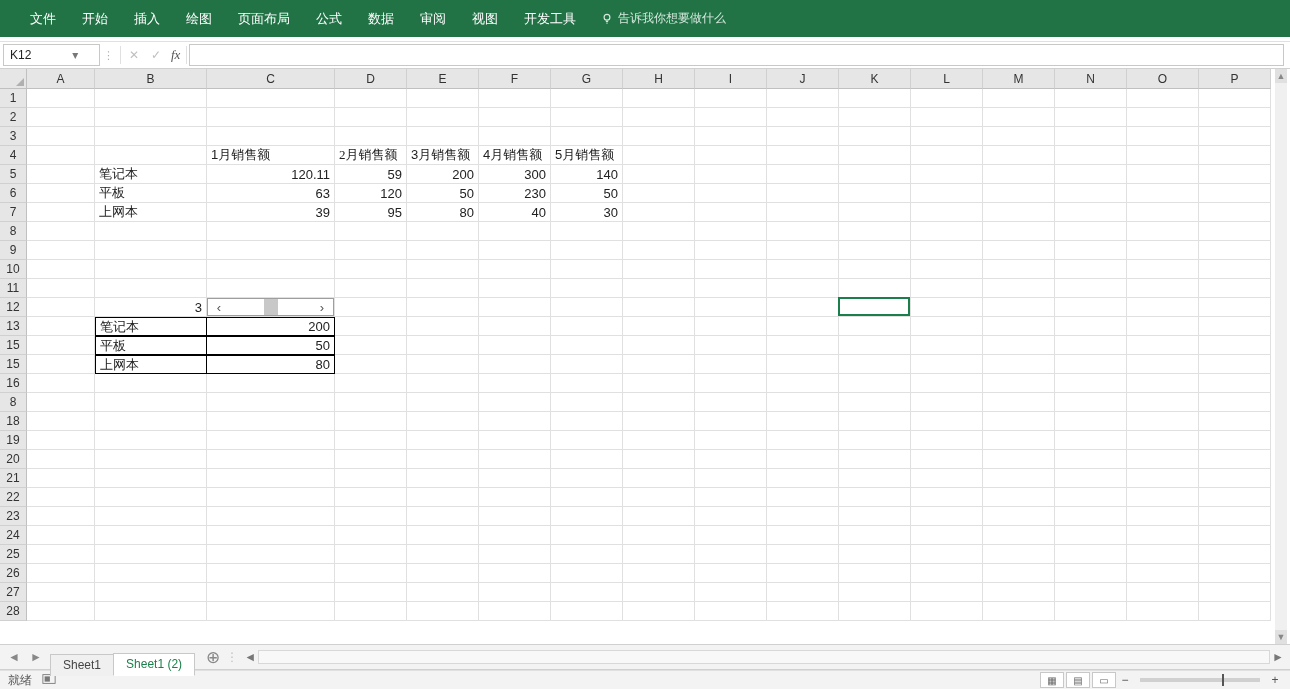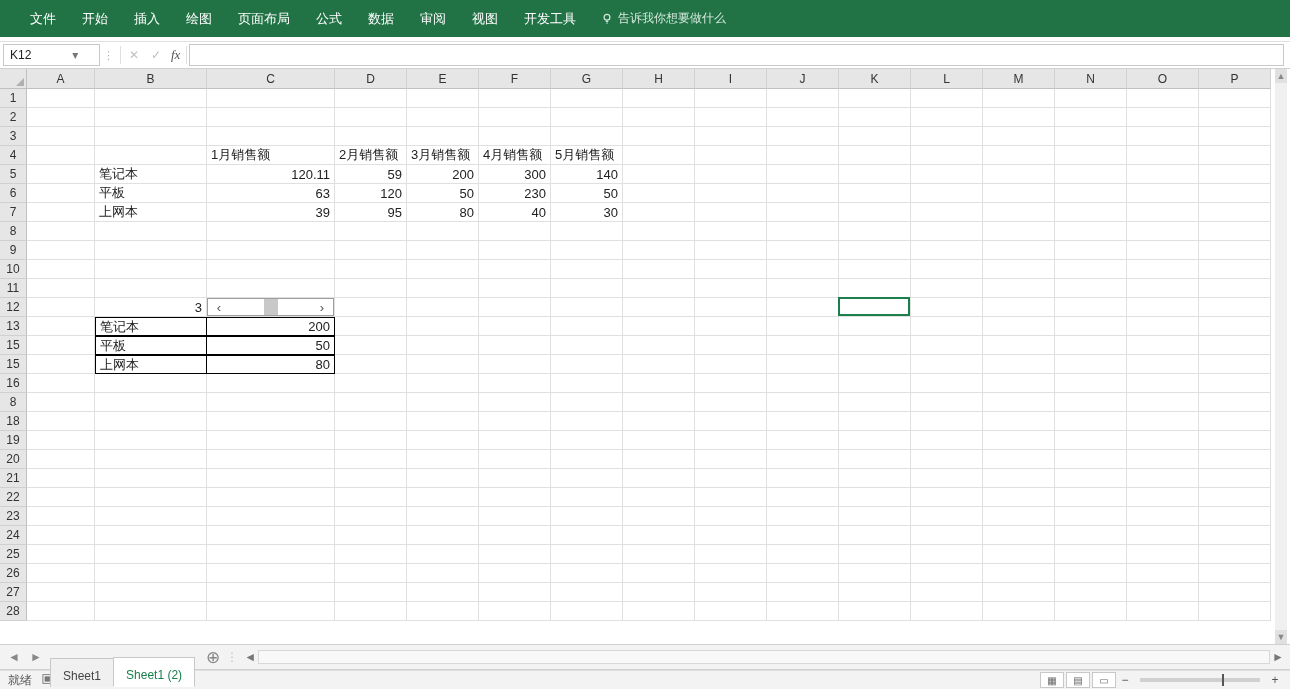--- a/index.html
+++ b/index.html
@@ -58,21 +58,21 @@
 
 
 .hsb{ position:absolute; right:3px; top:0; bottom:0; width:12px; background:#f0f0f0;}
 .hsb-btn{ width:12px; height:14px; background:#e0e0e0; display:flex;align-items:center;justify-content:center;color:#888;font-size:9px;}
 
 
 .tabbar { height: 25px; display:flex; align-items:stretch; background:#f3f3f3; border-bottom:1px solid #d0d0d0;}
 .tabnav { display:flex; align-items:center; padding:0 6px; gap:6px; color:#888;}
 .tabnav .navbtn{ width:16px;height:16px;display:flex;align-items:center;justify-content:center;}
 .sheettabs { display:flex; align-items:flex-end; }
-.sheettab { padding:10px 12px 4px 12px; border:1px solid #c8c8c8; border-bottom:none; background:#f0f0f0; font-size:12px; color:#444; position:relative; top:18px; margin-right:-1px;}
+.sheettab { padding:3px 12px 4px 12px; border:1px solid #c8c8c8; border-bottom:none; background:#f0f0f0; font-size:12px; color:#444; position:relative; top:7px; margin-right:-1px;}
 .sheettab.active { background:#fff; border-bottom:1px solid #fff; color:#1a7f4a; }
 .addsheet { width:26px; display:flex; align-items:center; justify-content:center; color:#888; font-size:17px; margin-left:6px;}
 .resizer{ flex:0 0 10px; display:flex;align-items:center;justify-content:center;color:#c0c0c0; margin-left:auto;}
 .hscroll{ flex:1; display:flex; align-items:center; padding:0 4px; }
 .hscroll-track{ flex:1; height:14px; border:1px solid #d8d8d8; background:#f8f8f8; position:relative;}
 .hscroll-arrow{ width:16px;height:16px;display:flex;align-items:center;justify-content:center;color:#777;}
 
 
 .statusbar{ height:19px; background:#f3f3f3; display:flex; align-items:center; padding:0 8px; font-size:12px; color:#555; border-top:1px solid #e0e0e0;}
 .statusbar .right{ margin-left:auto; display:flex; align-items:center; gap:2px;}
@@ -229,21 +229,21 @@
         <div class="cell" style="width: 72px;"></div>
         <div class="cell" style="width: 72px;"></div>
         <div class="cell" style="width: 72px;"></div>
         <div class="cell" style="width: 72px;"></div>
         <div class="cell" style="width: 72px;"></div>
       </div>
       <div class="row">
         <div class="cell" style="width: 68px;"></div>
         <div class="cell" style="width: 112px;"></div>
         <div class="cell la" style="width: 128px;">1月销售额</div>
-        <div class="cell la" style="width: 72px;">2月销售额</div>
+        <div class="cell la" style="width: 72px; font-family: Liberation Serif, serif;">2月销售额</div>
         <div class="cell la" style="width: 72px;">3月销售额</div>
         <div class="cell la" style="width: 72px;">4月销售额</div>
         <div class="cell la" style="width: 72px;">5月销售额</div>
         <div class="cell" style="width: 72px;"></div>
         <div class="cell" style="width: 72px;"></div>
         <div class="cell" style="width: 72px;"></div>
         <div class="cell" style="width: 72px;"></div>
         <div class="cell" style="width: 72px;"></div>
         <div class="cell" style="width: 72px;"></div>
         <div class="cell" style="width: 72px;"></div>

